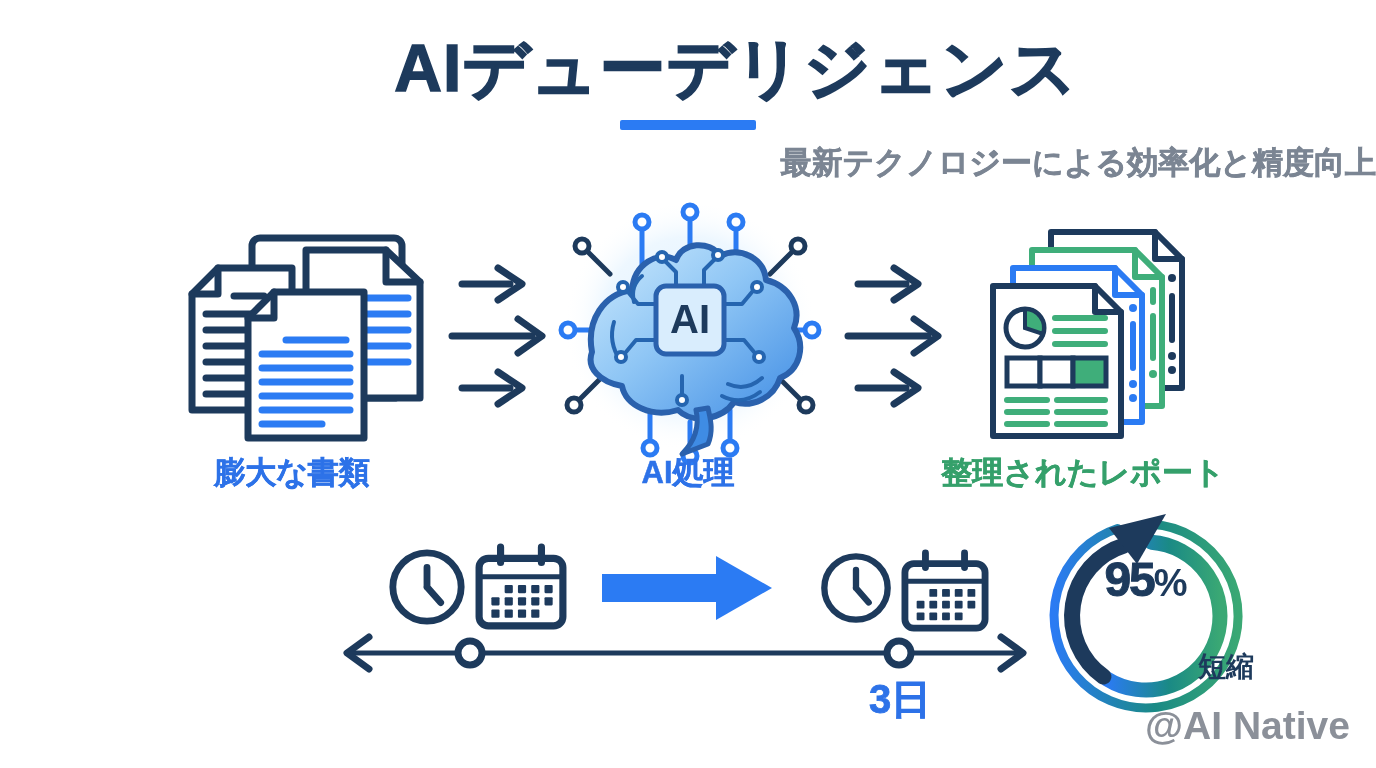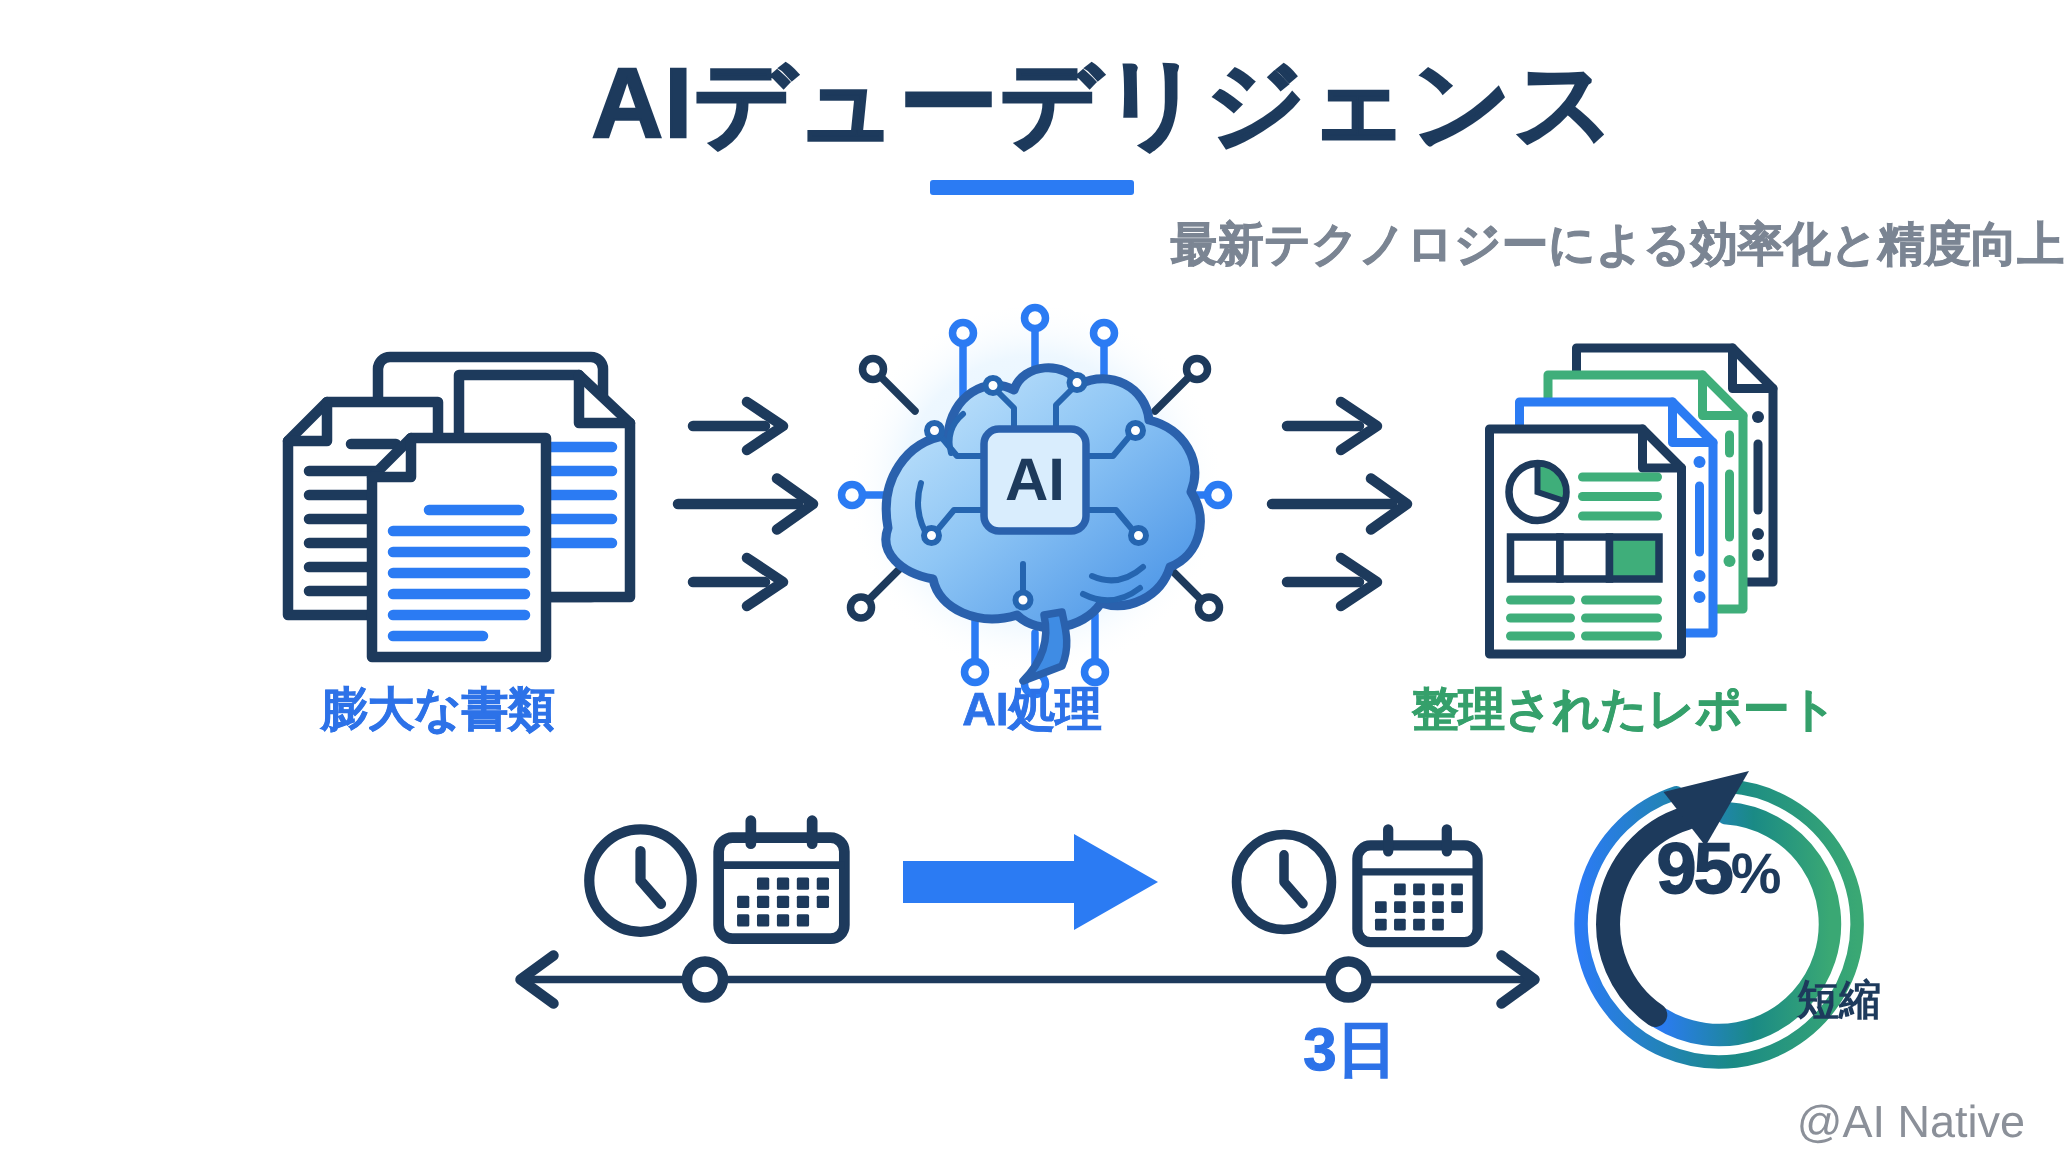--- a/index.html
+++ b/index.html
@@ -48,21 +48,21 @@
   
   .badge{position:absolute;left:1038px;top:500px;width:216px;height:228px;}
   .badge svg{position:absolute;left:0;top:0;}
   .badge-text{position:absolute;top:56px;left:0;width:100%;text-align:center;
     color:var(--navy);font-weight:800;line-height:1;}
   .badge-value{font-size:48px;letter-spacing:-2px;-webkit-text-stroke:1px var(--navy);}
   .badge-unit{font-size:38px;font-weight:800;}
   .badge-caption{position:absolute;top:128px;left:0;width:100%;text-align:right;
     font-size:28px;font-weight:800;color:var(--navy);margin-top:20px;}
 
-  .watermark{position:absolute;right:26px;bottom:2px;font-size:30px;font-weight:400;
+  .watermark{position:absolute;right:26px;bottom:20px;font-size:39px;font-weight:700;
     color:var(--watermark-gray);}
 
   .chip-text{font-family:"Liberation Sans",sans-serif;font-weight:bold;font-size:40px;fill:var(--navy);}
 </style>
 </head>
 <body>
 
 <div class="canvas">
 
   <h1 class="title">AIデューデリジェンス</h1>

